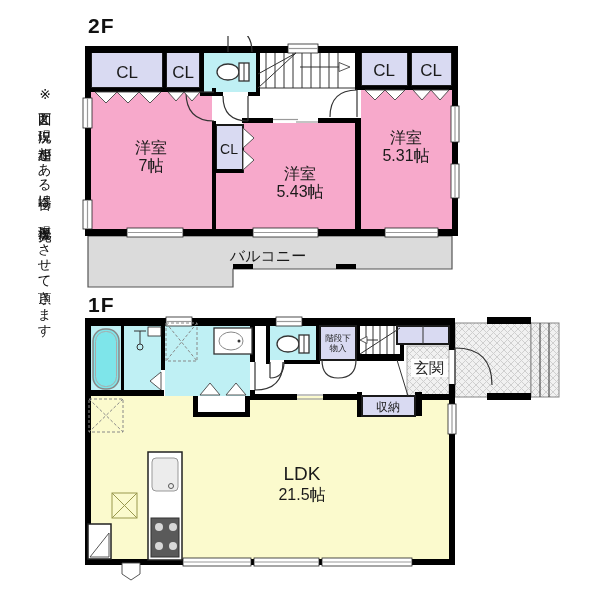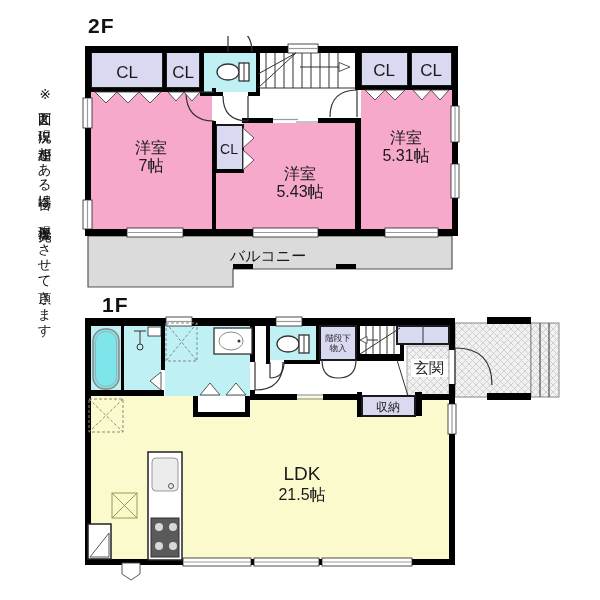--- a/index.html
+++ b/index.html
@@ -6,21 +6,21 @@
   body{
     width:600px;height:600px;position:relative;background:#ffffff;
     font-family:"Liberation Sans","DejaVu Sans",sans-serif;
     overflow:hidden;
   }
   .floor-label{
     position:absolute;font-size:21px;font-weight:bold;color:#111;
     letter-spacing:1px;
   }
   #label-2f{left:88px;top:14px;}
-  #label-1f{left:88px;top:293px;margin-left:14px;}
+  #label-1f{left:88px;top:293px;}
   .disclaimer{
     position:absolute;left:36px;top:86px;height:400px;
     writing-mode:vertical-rl;text-orientation:mixed;
     font-size:13.5px;color:#111;letter-spacing:0.5px;line-height:1.2;
   }
   .plan{position:absolute;}
   #plan2{left:78px;top:36px;width:400px;height:260px;}
   #plan1{left:78px;top:312px;width:500px;height:276px;}
   .wall{fill:var(--wall);}
   .f-pink{fill:var(--pink);}

